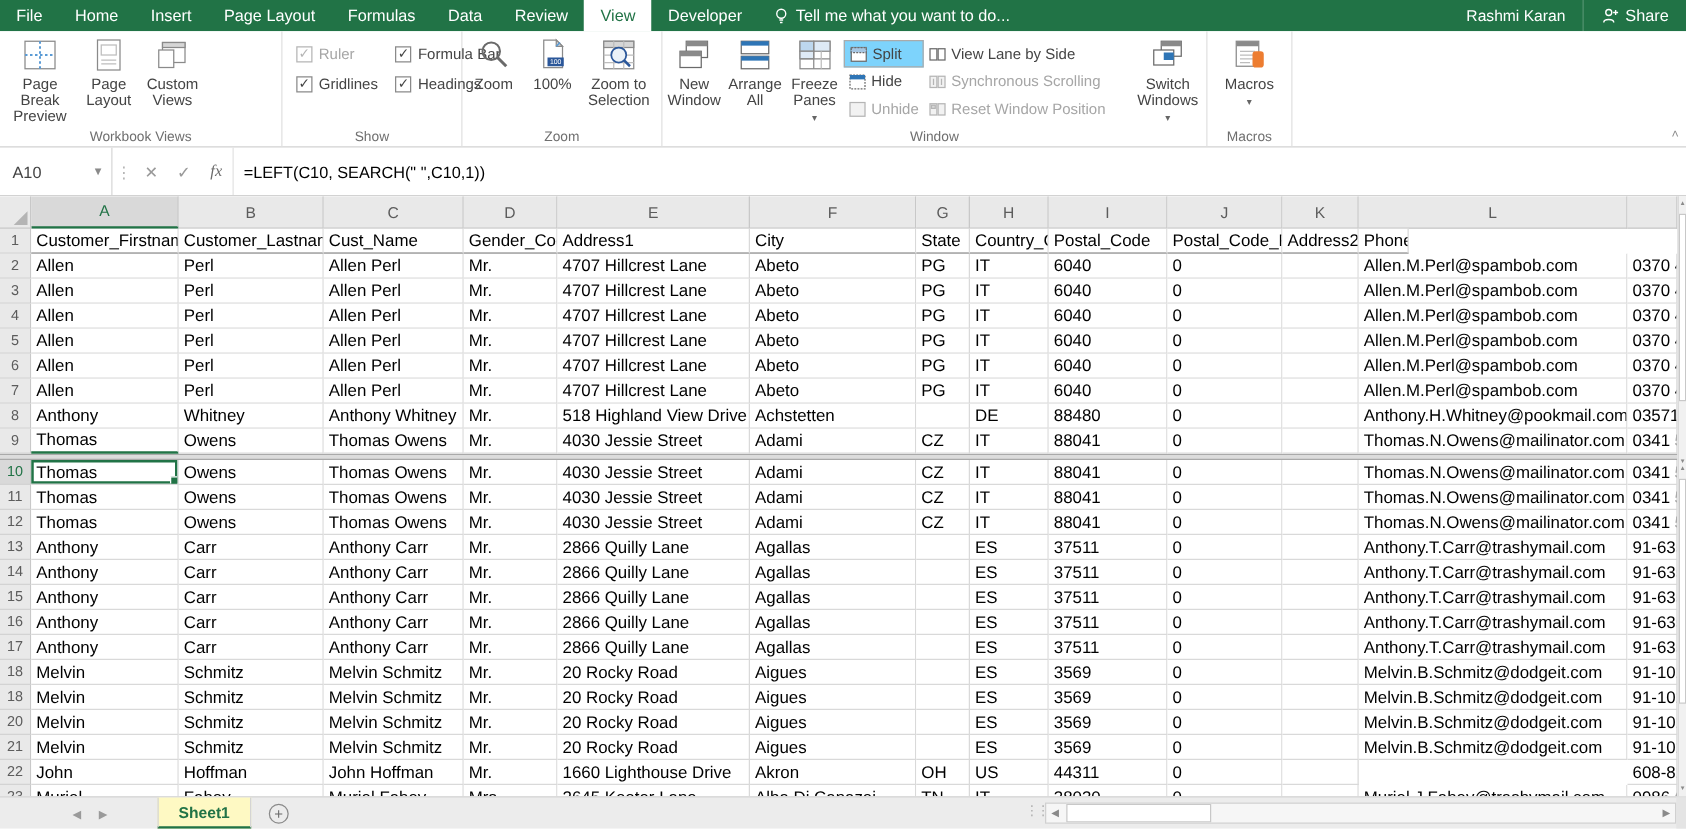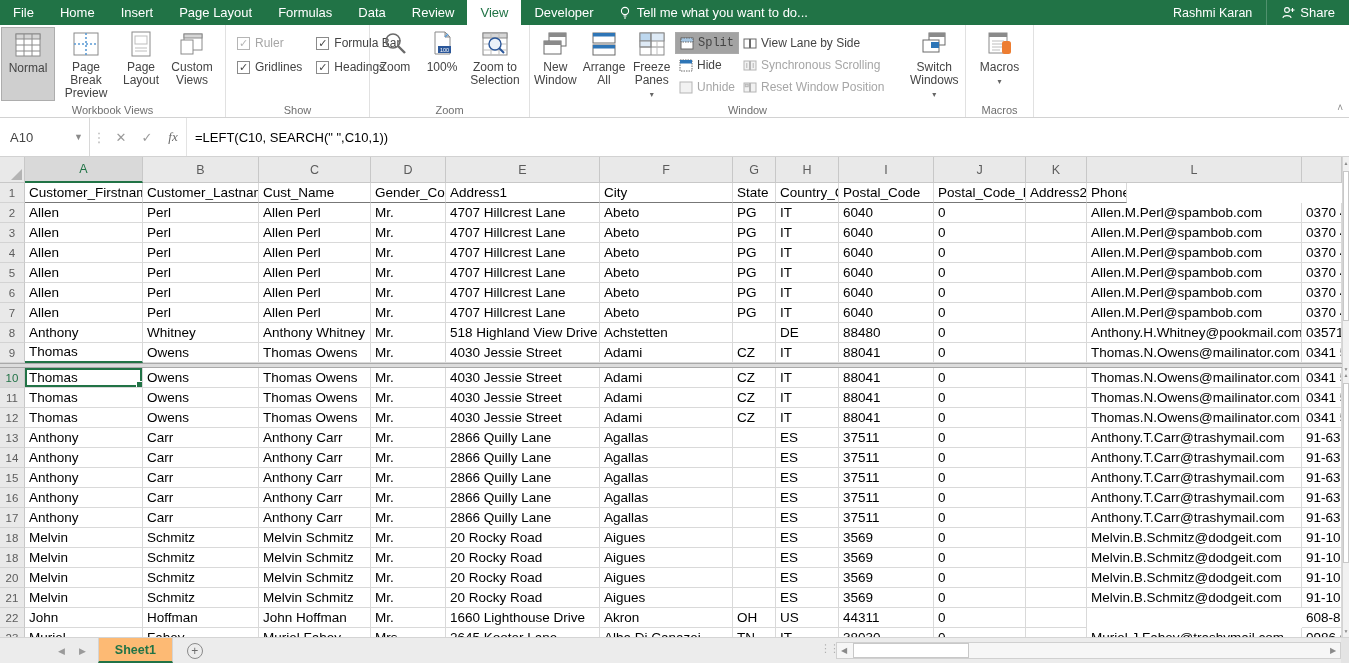--- a/index.html
+++ b/index.html
@@ -24,21 +24,21 @@
     font-size:11px; color:#6f6f6f; white-space:nowrap; }
   .big-row { display:flex; height:100%; align-items:stretch; }
   .big-btn { display:flex; flex-direction:column; align-items:center; justify-content:flex-start;
     padding:3px 3px 0 3px; text-align:center; line-height:13px; cursor:default; }
   .big-btn .lbl { white-space:pre-line; margin-top:3px; }
   .big-btn.pressed { background:#cfcfcf; border:1px solid #adadad; }
   .dd { font-size:8px; color:#666; margin-top:1px; }
   .small-col { display:flex; flex-direction:column; justify-content:flex-start; padding-top:5px; }
   .small-btn { display:flex; align-items:center; gap:4px; height:22px; padding:0 4px;
     white-space:nowrap; cursor:default; }
-  .small-btn.pressed { background:#a3a3a3; border:1px solid #aaa;font-family:Liberation Mono, monospace; }
+  .small-btn.pressed { background:#7dd3fc; border:1px solid #aaa; }
   .small-btn .s-lbl.disabled, .disabled { color:#a6a6a6; }
   .cb { display:flex; align-items:center; gap:5px; height:24px; padding:0 4px; white-space:nowrap; }
   .cbox { width:13px; height:13px; border:1px solid #8a8a8a; background:#fff; display:flex;
     align-items:center; justify-content:center; font-size:11px; color:#444; line-height:11px; }
   .cbox.checked::after { content:"\2713"; }
   .cbox.gray { border-color:#b5b5b5; color:#b5b5b5; }
   .show-cols { display:flex; gap:6px; padding:4px 4px 0 6px; }
   .collapse-ribbon { position:absolute; right:6px; bottom:4px; color:#8a8a8a; font-size:10px; }
 
   
@@ -84,23 +84,23 @@
   
   .vsb { position:absolute; right:0; top:157px; width:7px; height:480px; background:#f1f1f1;
     border-left:1px solid #d4d4d4; z-index:5; }
   .vsb .arr { position:absolute; left:0; width:6px; text-align:center; font-size:5px; color:#8a8a8a; }
   .vsb .thumb { position:absolute; left:0; width:6px; background:#fff; border:1px solid #c8c8c8; }
 
   
   .sheet-bar { position:relative; height:26px; background:#ececec; border-top:1px solid #d4d4d4;
     display:flex; align-items:stretch; font-size:12.5px; }
   .snav { display:flex; align-items:center; gap:14px; padding:0 12px 0 58px; color:#9a9a9a; font-size:9px; }
-  .sheet-tab { display:flex; align-items:center; padding:0 16px; background:#fdba74;
+  .sheet-tab { display:flex; align-items:center; padding:0 16px; background:#fef9c3;
     border-right:1px solid #d4d4d4; border-left:1px solid #d4d4d4;
-    border-bottom:2px solid #217346; color:#217346; font-weight:bold; }
+    border-bottom:2px solid #217346; color:#217346; font-weight:bold;margin-left:28px; }
   .add-sheet { display:flex; align-items:center; margin-left:14px; }
   .add-sheet .circ { width:16px; height:16px; border:1px solid #8a8a8a; border-radius:50%;
     color:#6a6a6a; font-size:12px; line-height:14px; text-align:center; }
   .hgrip { position:absolute; left:820px; top:4px; color:#b0b0b0; font-size:11px; letter-spacing:-2px; }
   .hsb { position:absolute; left:836px; right:8px; top:4px; bottom:4px; background:#f6f6f6;
     border:1px solid #d0d0d0; }
   .hsb .arr { position:absolute; top:0; bottom:0; width:14px; display:flex; align-items:center;
     justify-content:center; color:#8a8a8a; font-size:8px; }
   .hsb .arr.left { left:0; } .hsb .arr.right { right:0; }
   .hsb .thumb { position:absolute; left:16px; top:0; bottom:0; width:116px; background:#fff;
@@ -140,31 +140,20 @@
       <line x1="9.5" y1="4" x2="13.5" y2="4" stroke="#fff" stroke-width="1.1"></line>
     </svg>
     <span>Share</span>
   </div>
 </div>
 
 <div class="ribbon">
 
   <div class="rgroup" style="width:226px">
     <div class="big-row">
-      <div class="big-btn pressed" style="width:54px">
-        <svg class="icon" width="28" height="28" viewBox="0 0 28 28">
-          <rect x="2" y="3" width="24" height="22" fill="#fff" stroke="#8a8a8a"></rect>
-          <rect x="2" y="3" width="24" height="5" fill="#d6d6d6" stroke="#8a8a8a"></rect>
-          <line x1="10" y1="3" x2="10" y2="25" stroke="#8a8a8a"></line>
-            <line x1="18" y1="3" x2="18" y2="25" stroke="#8a8a8a"></line>
-          <line x1="2" y1="14" x2="26" y2="14" stroke="#8a8a8a"></line>
-            <line x1="2" y1="20" x2="26" y2="20" stroke="#8a8a8a"></line>
-        </svg>
-        <span class="lbl">Normal</span>
-      </div>
       <div class="big-btn" style="width:62px">
         <svg class="icon" width="28" height="28" viewBox="0 0 28 28">
           <rect x="2" y="3" width="24" height="22" fill="#fff" stroke="#8a8a8a"></rect>
           <line x1="14" y1="3" x2="14" y2="25" stroke="#5b9bd5" stroke-width="1.6" stroke-dasharray="2 2"></line>
           <line x1="2" y1="14" x2="26" y2="14" stroke="#5b9bd5" stroke-width="1.6" stroke-dasharray="2 2"></line>
         </svg>
         <span class="lbl">Page Break
 Preview</span>
       </div>
       <div class="big-btn" style="width:48px">

